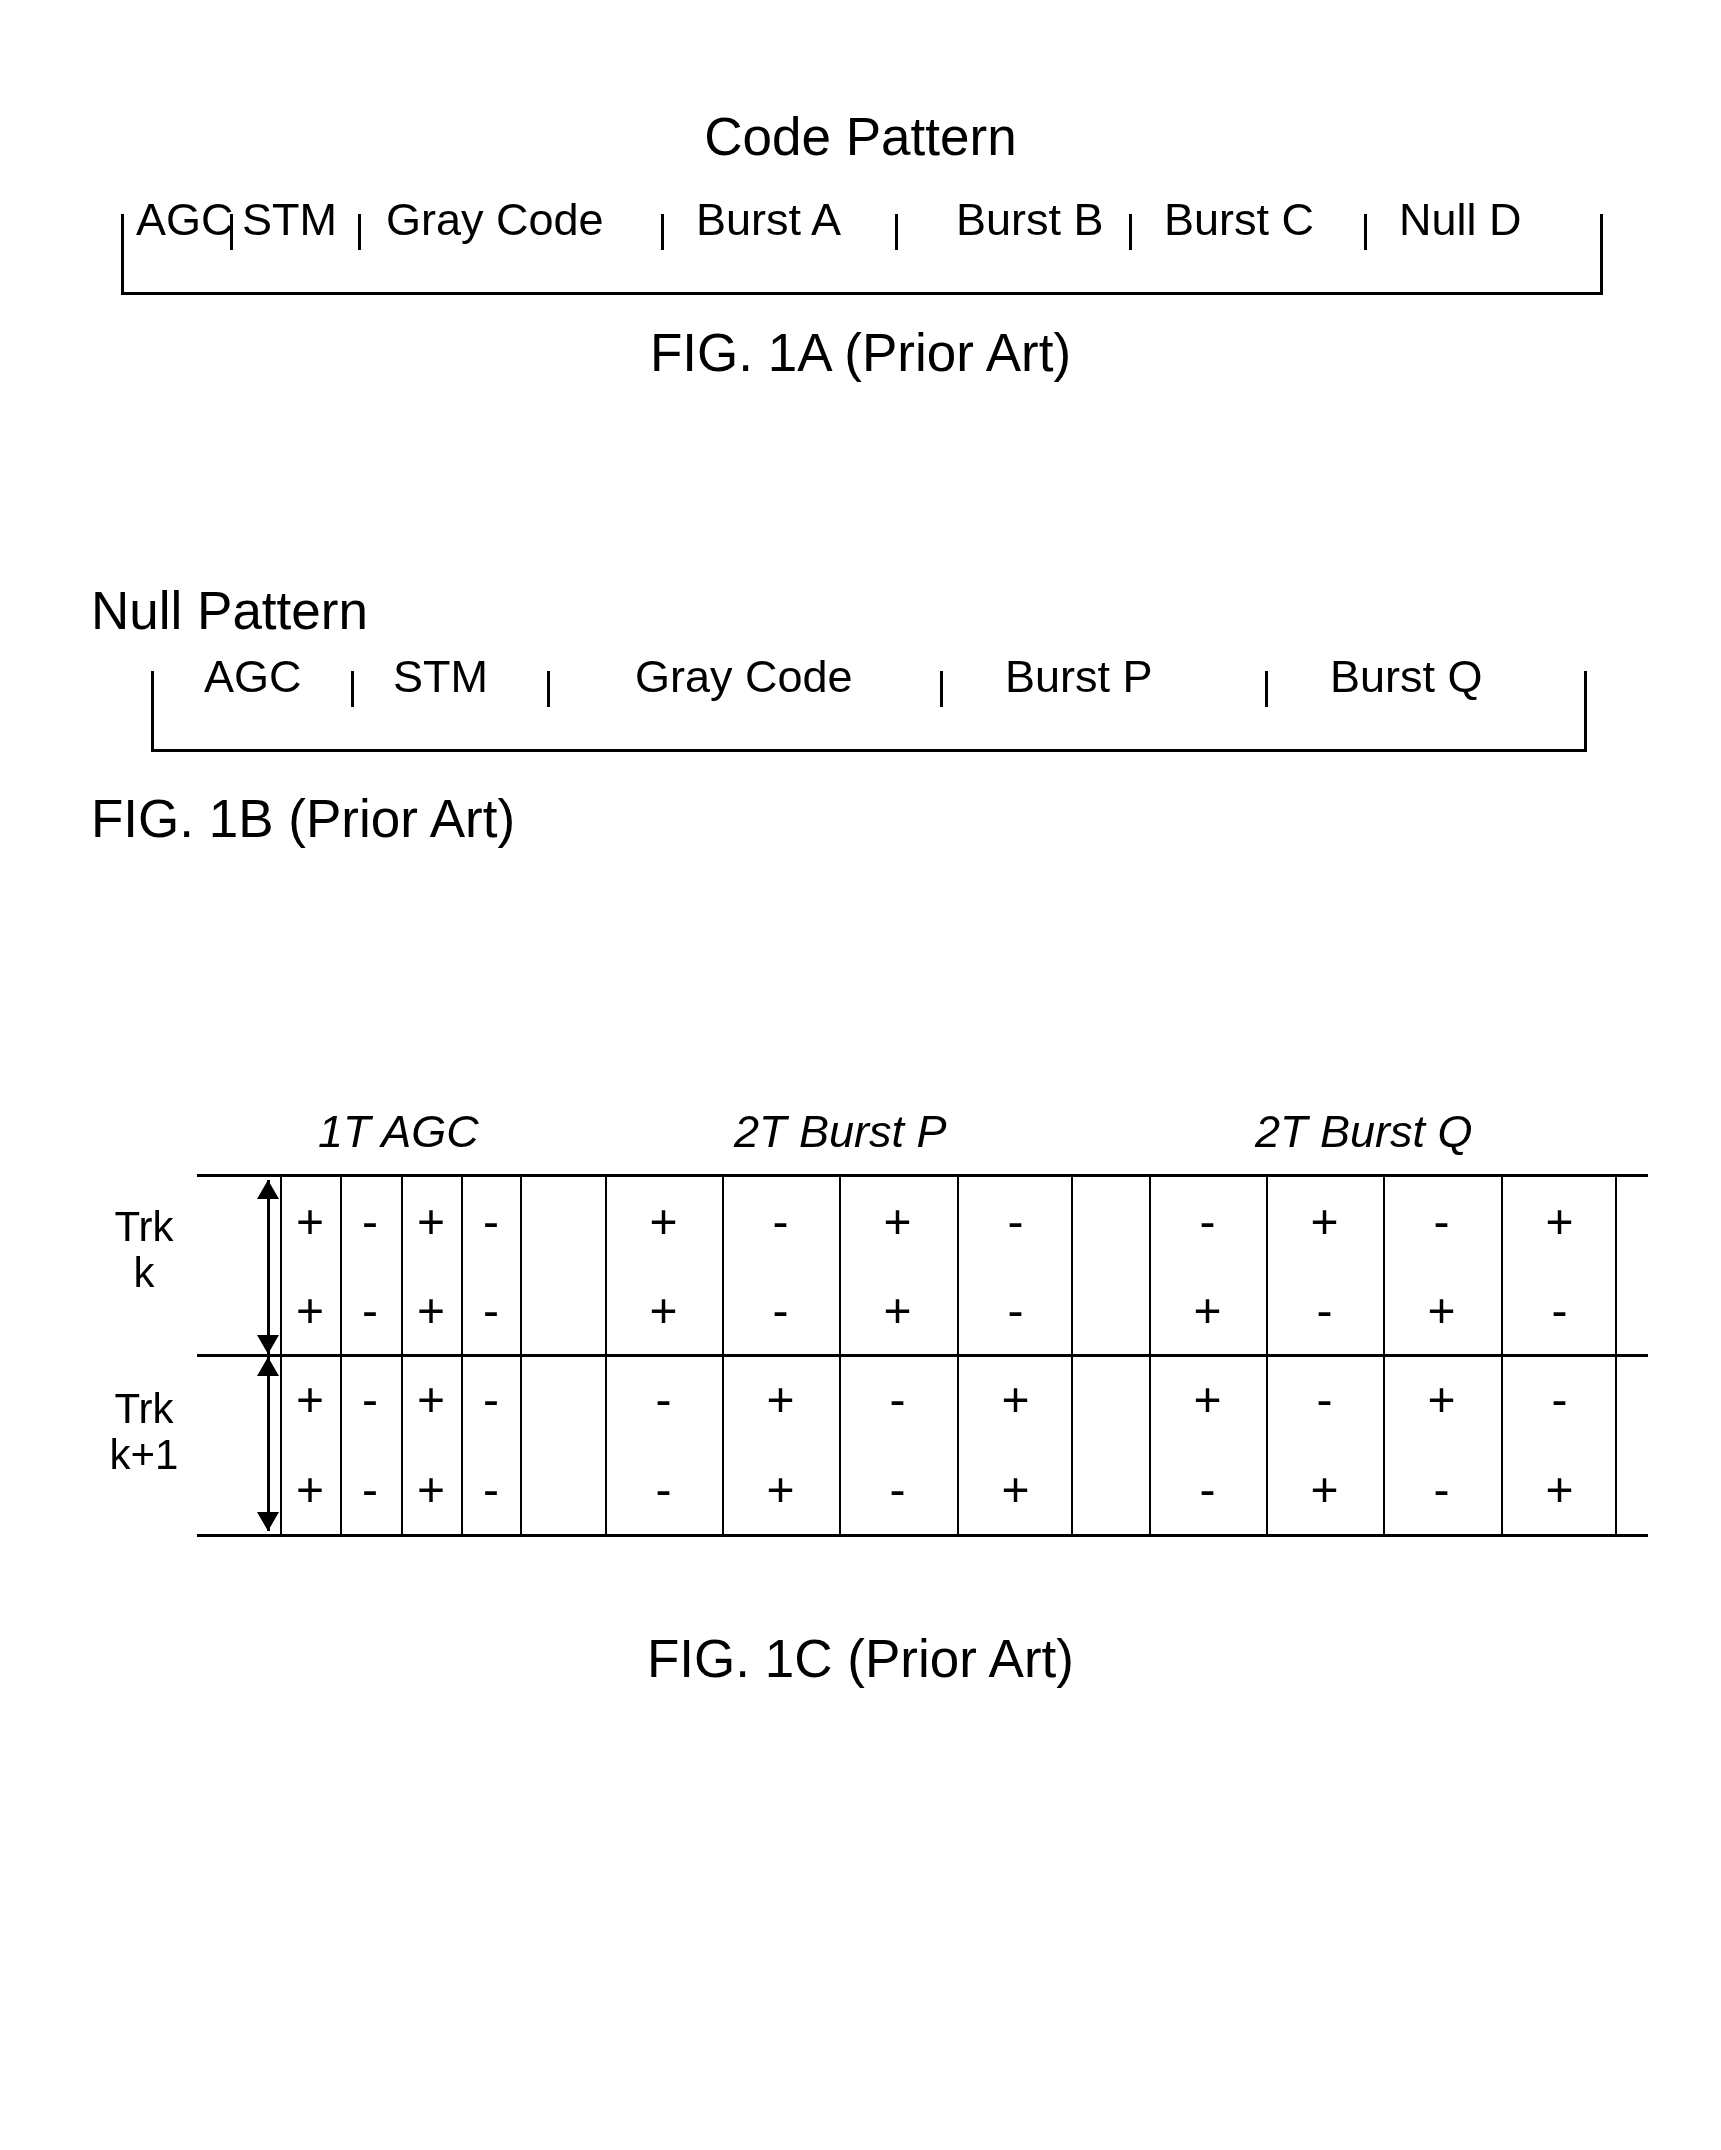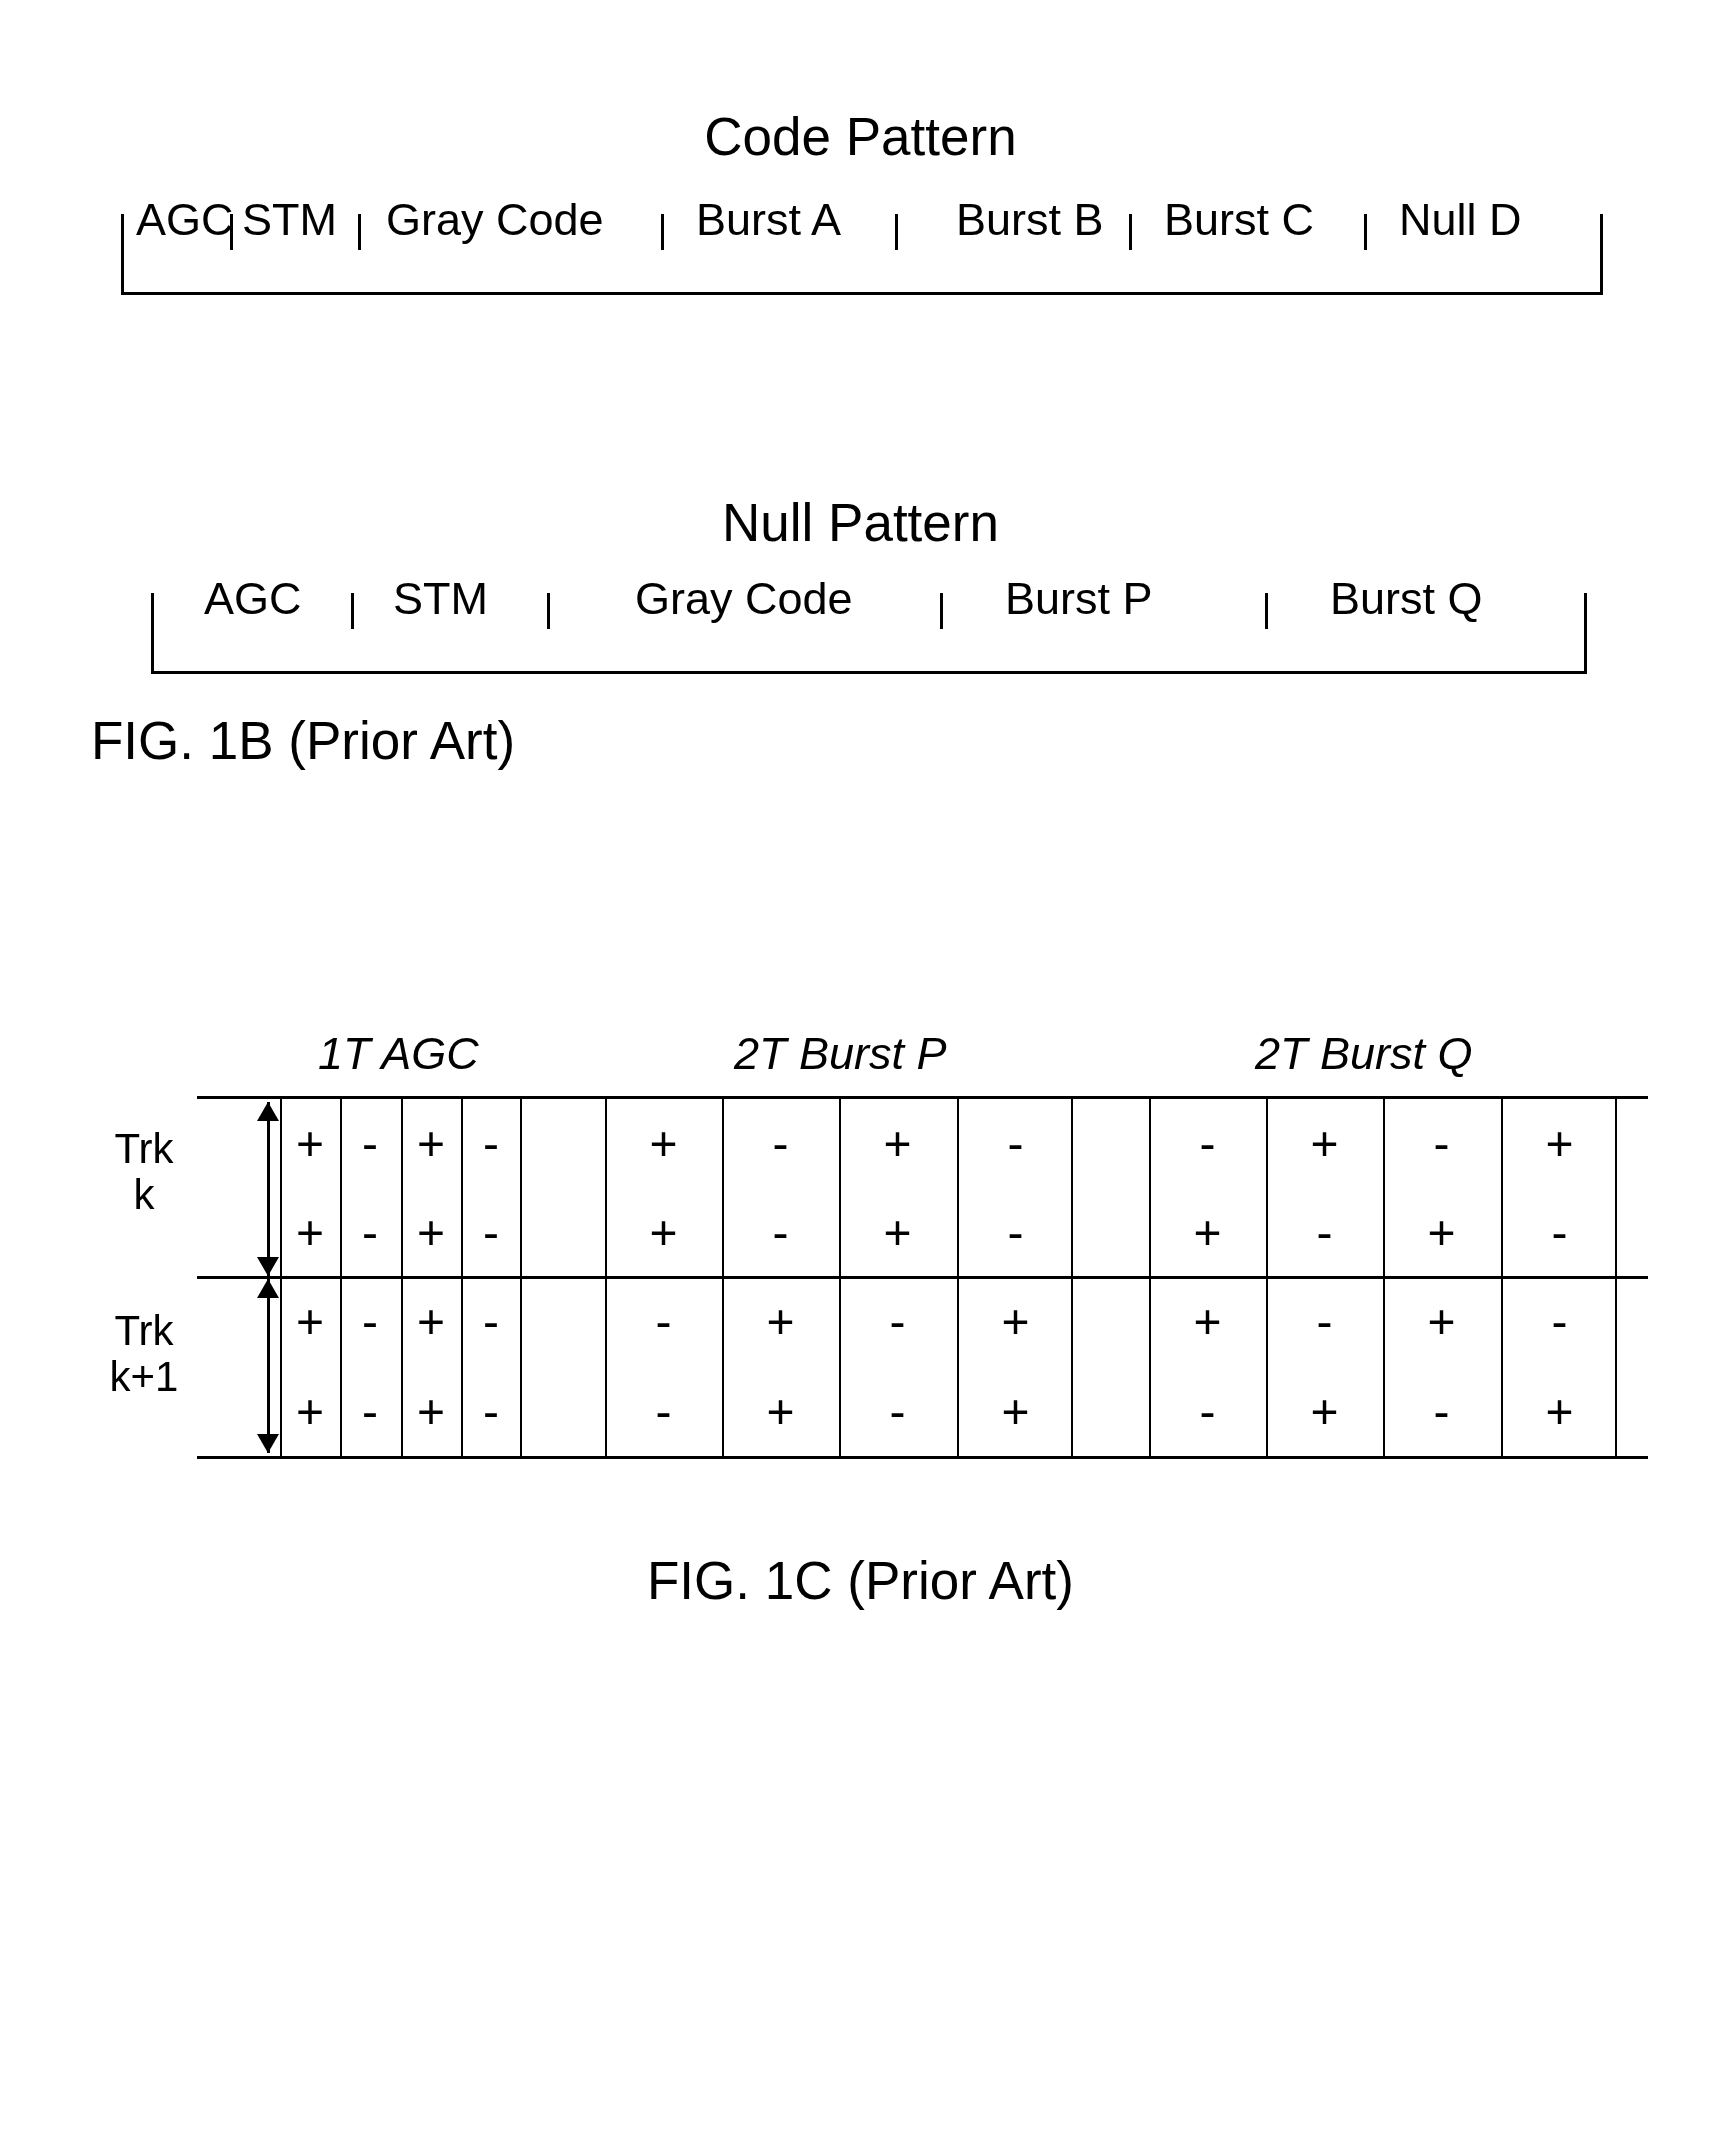--- a/index.html
+++ b/index.html
@@ -67,23 +67,22 @@
     font-size: 53px;
     margin-top: 27px;
   }
 
   
   .fig1b {
     position: relative;
     margin-top: 197px;
   }
   .fig1b-title {
-    text-align: center;
-    font-size: 53px;
-    margin-bottom: 16px;
+    font-size: 53px;
+    margin-bottom: 6px;
   }
   .fig1b-strip {
     position: relative;
     margin-left: 60px;
     width: 1436px;
     height: 45px;
     border: 3px solid #000;
     border-top: none;
     box-sizing: border-box;
   }
@@ -228,20 +227,21 @@
       <div class="edge" style="left:-3px"></div>
       <div class="tick" style="left:106px"></div>
       <div class="tick" style="left:234px"></div>
       <div class="tick" style="left:537px"></div>
       <div class="tick" style="left:771px"></div>
       <div class="tick" style="left:1005px"></div>
       <div class="tick" style="left:1240px"></div>
       <div class="edge" style="left:1476px"></div>
     </div>
 
+    <div class="fig1a-caption">FIG. 1A (Prior Art)</div>
   </div>
 
   <div class="fig1b">
     <div class="fig1b-title">Null Pattern</div>
 
     <div class="fig1b-labels">
       <span style="left:53px">AGC</span>
       <span style="left:242px">STM</span>
       <span style="left:484px">Gray Code</span>
       <span style="left:854px">Burst P</span>

